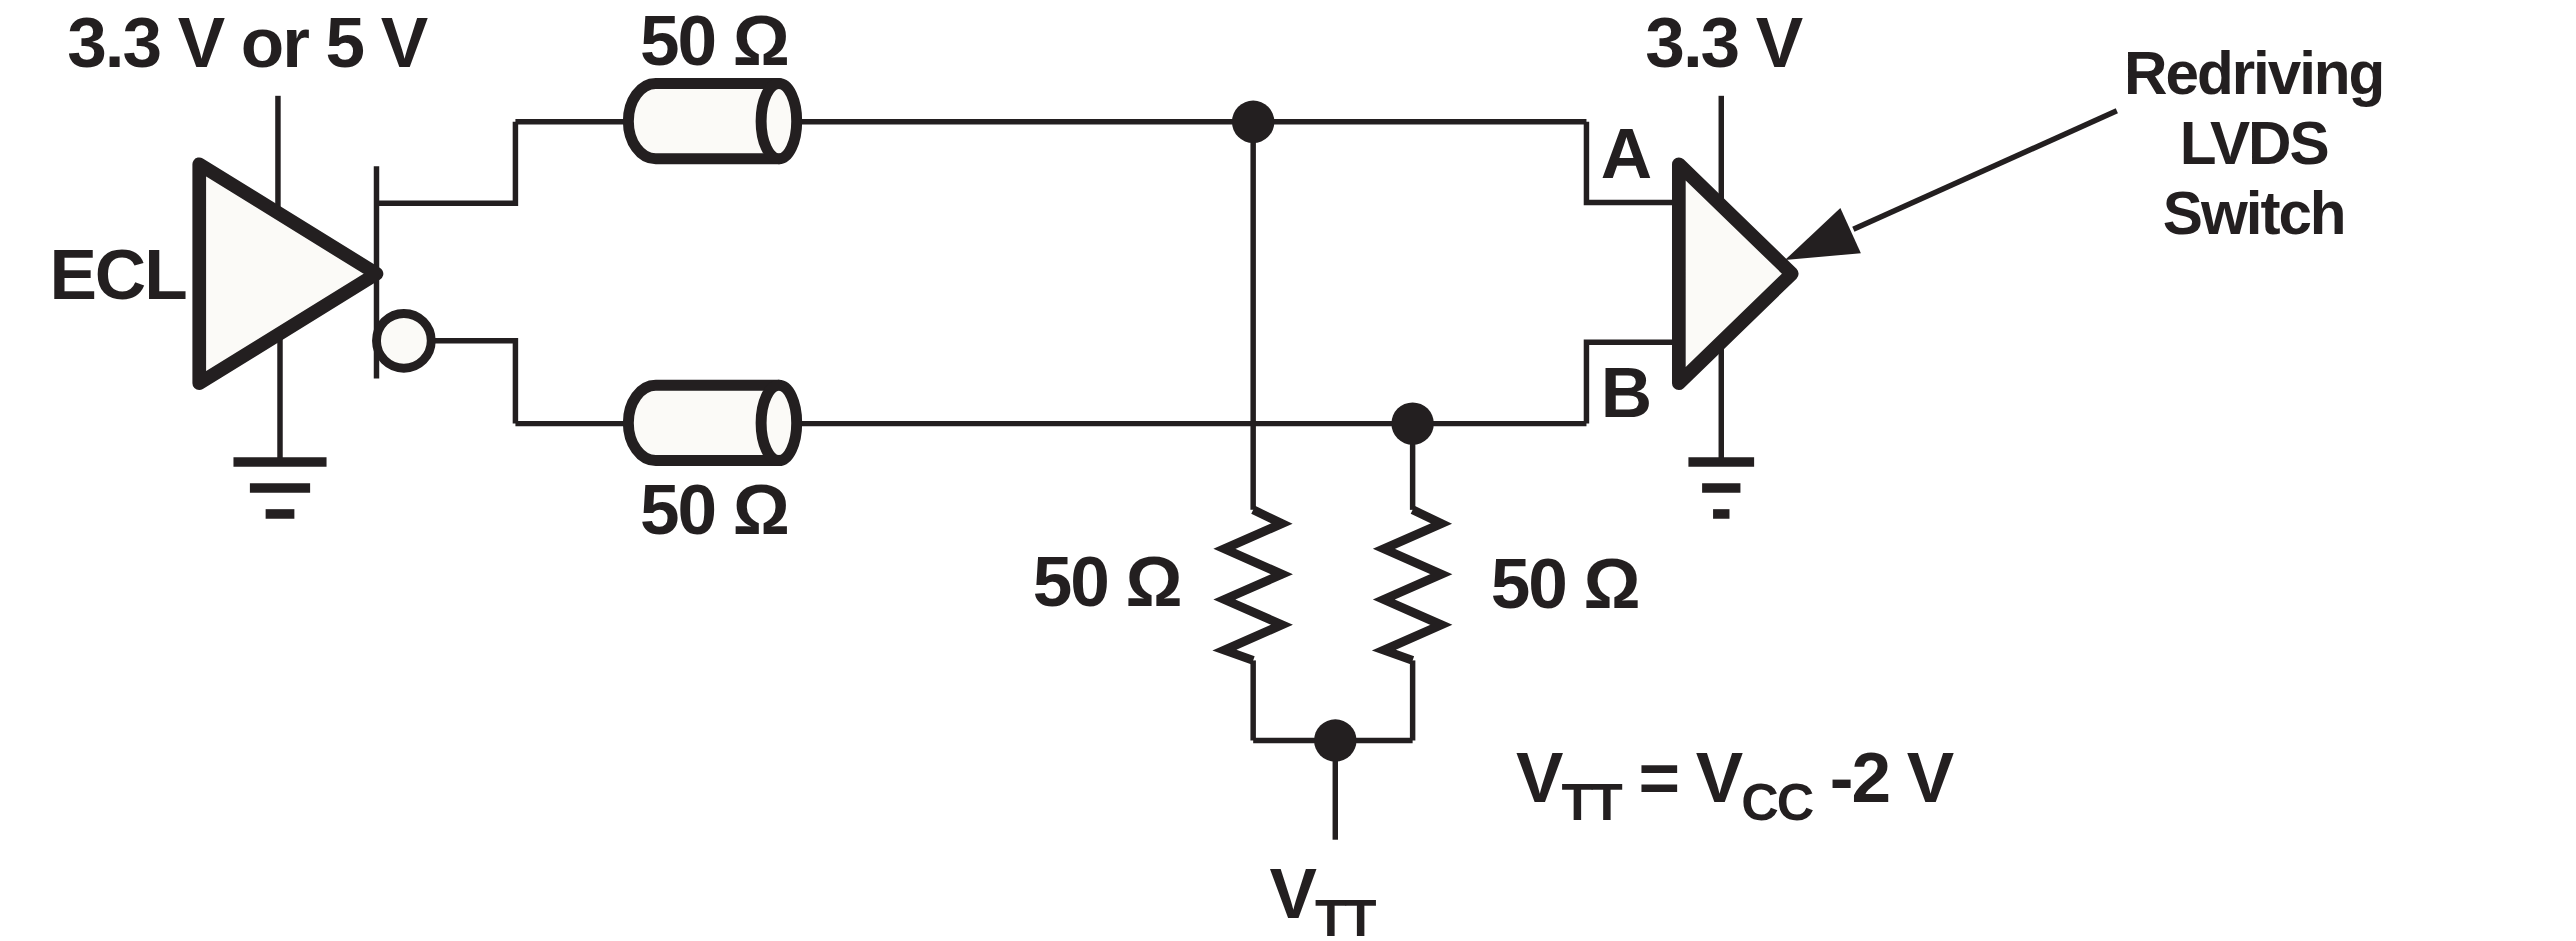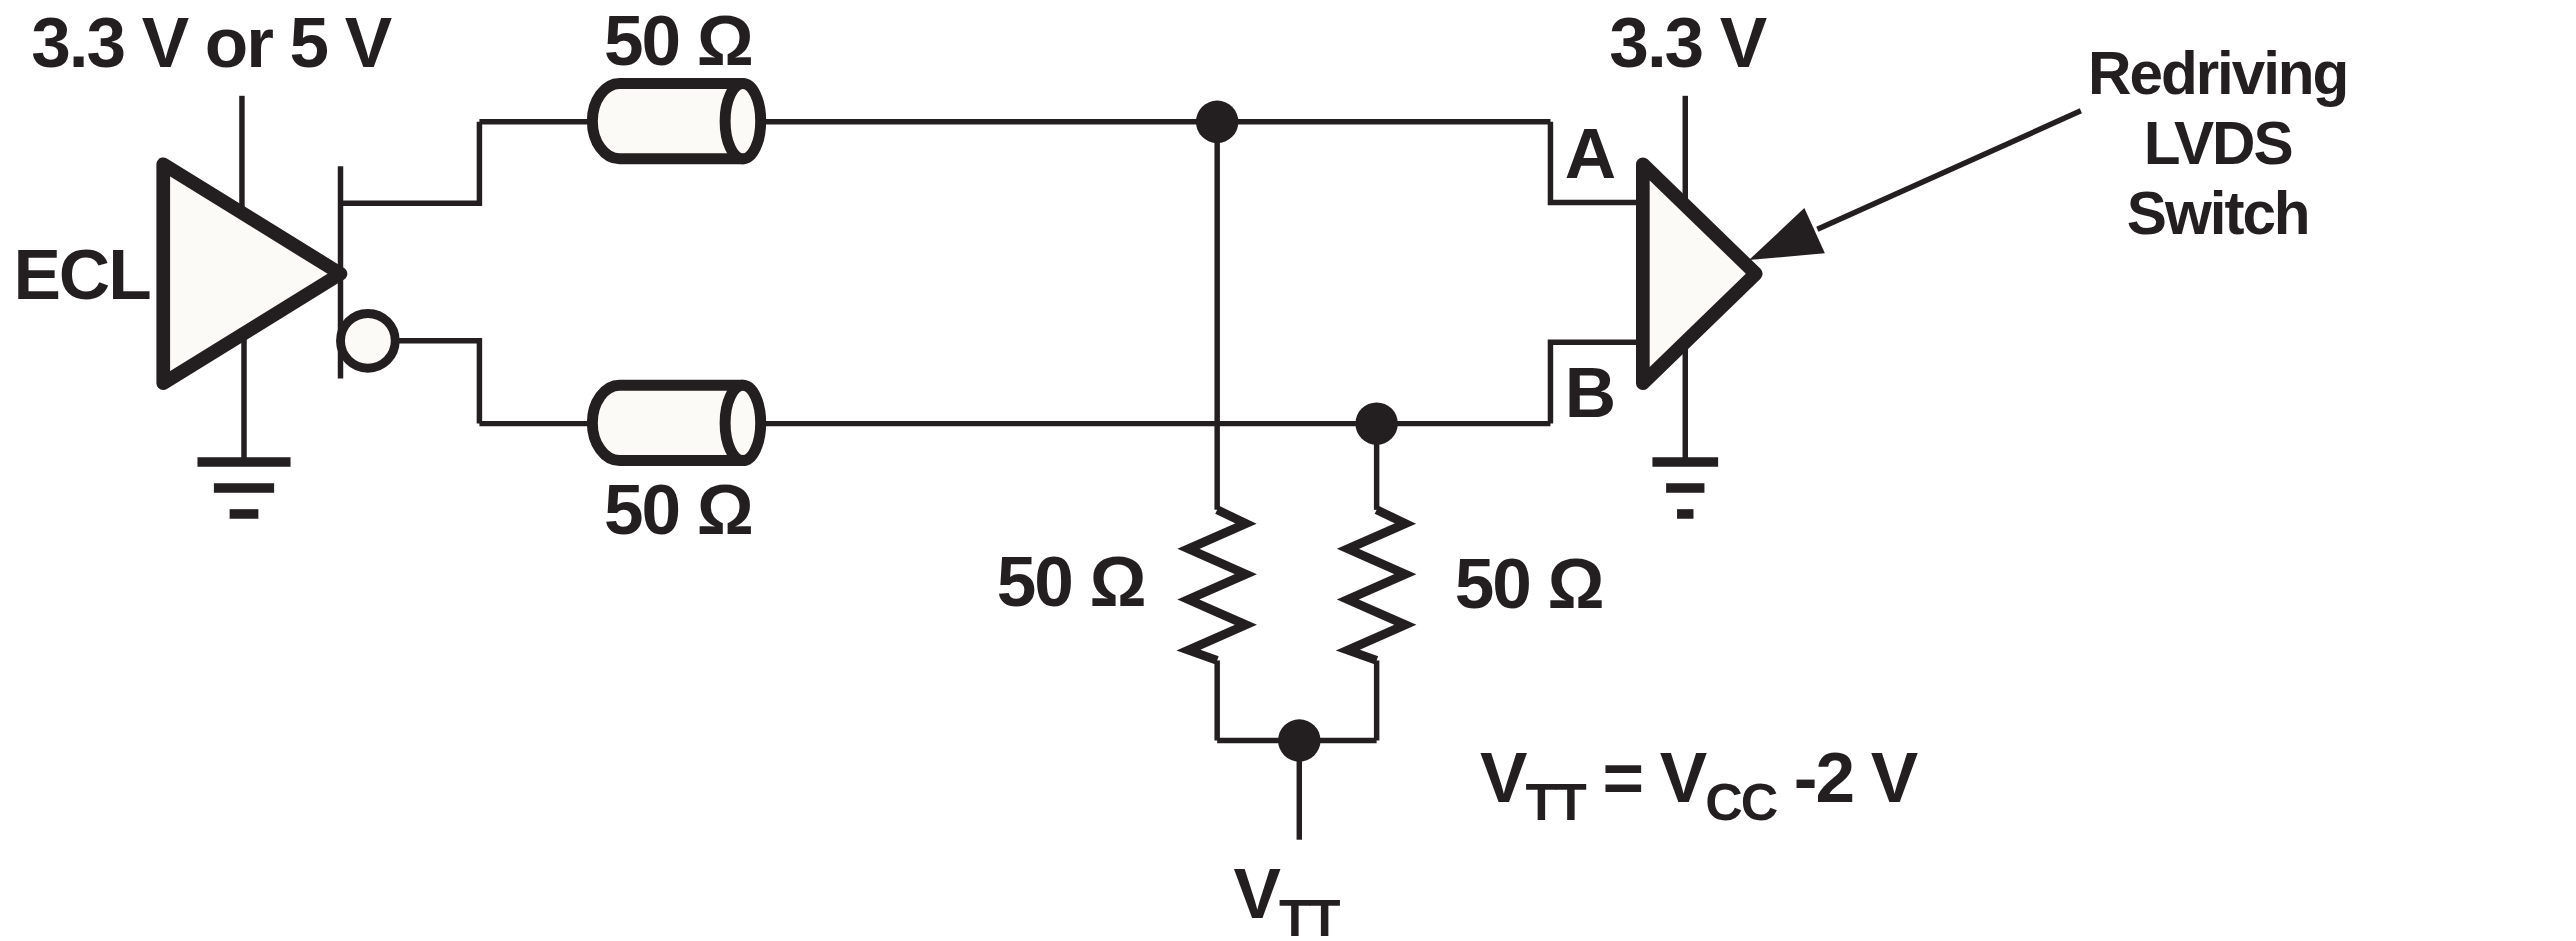--- a/index.html
+++ b/index.html
@@ -1,21 +1,21 @@
 <!DOCTYPE html>
 <html style="--ink: #231f20; --paper: #ffffff; --symbol-fill: #fbfaf7;font-size:11px"><head>
 <meta charset="utf-8">
 <style>
   :root{
     --ink:#231f20;
     --paper:#ffffff;
     --symbol-fill:#fbfaf7;
   }
   html,body{margin:0;padding:0;background:var(--paper);}
-  .stage{width:2512px;height:941px;background:var(--paper);overflow:hidden;}
+  .stage{width:2512px;height:941px;background:var(--paper);overflow:hidden;margin-left:36px;}
   svg{display:block;width:2576px;height:941px;}
   .wire{stroke:var(--ink);stroke-width:8;fill:none;stroke-linecap:butt;}
   .gndbar{stroke:var(--ink);stroke-width:14;fill:none;stroke-linecap:butt;}
   .tri{fill:var(--symbol-fill);stroke:var(--ink);stroke-width:20;stroke-linejoin:round;}
   .cyl{fill:var(--symbol-fill);stroke:var(--ink);stroke-width:16;stroke-linejoin:round;}
   .bubble{fill:var(--symbol-fill);stroke:var(--ink);stroke-width:13;}
   .dot{fill:var(--ink);stroke:none;}
   .res{fill:none;stroke:var(--ink);stroke-width:13;stroke-linejoin:miter;}
   .head{fill:var(--ink);stroke:none;}
   .lbl{font-family:"Liberation Sans","DejaVu Sans",sans-serif;

